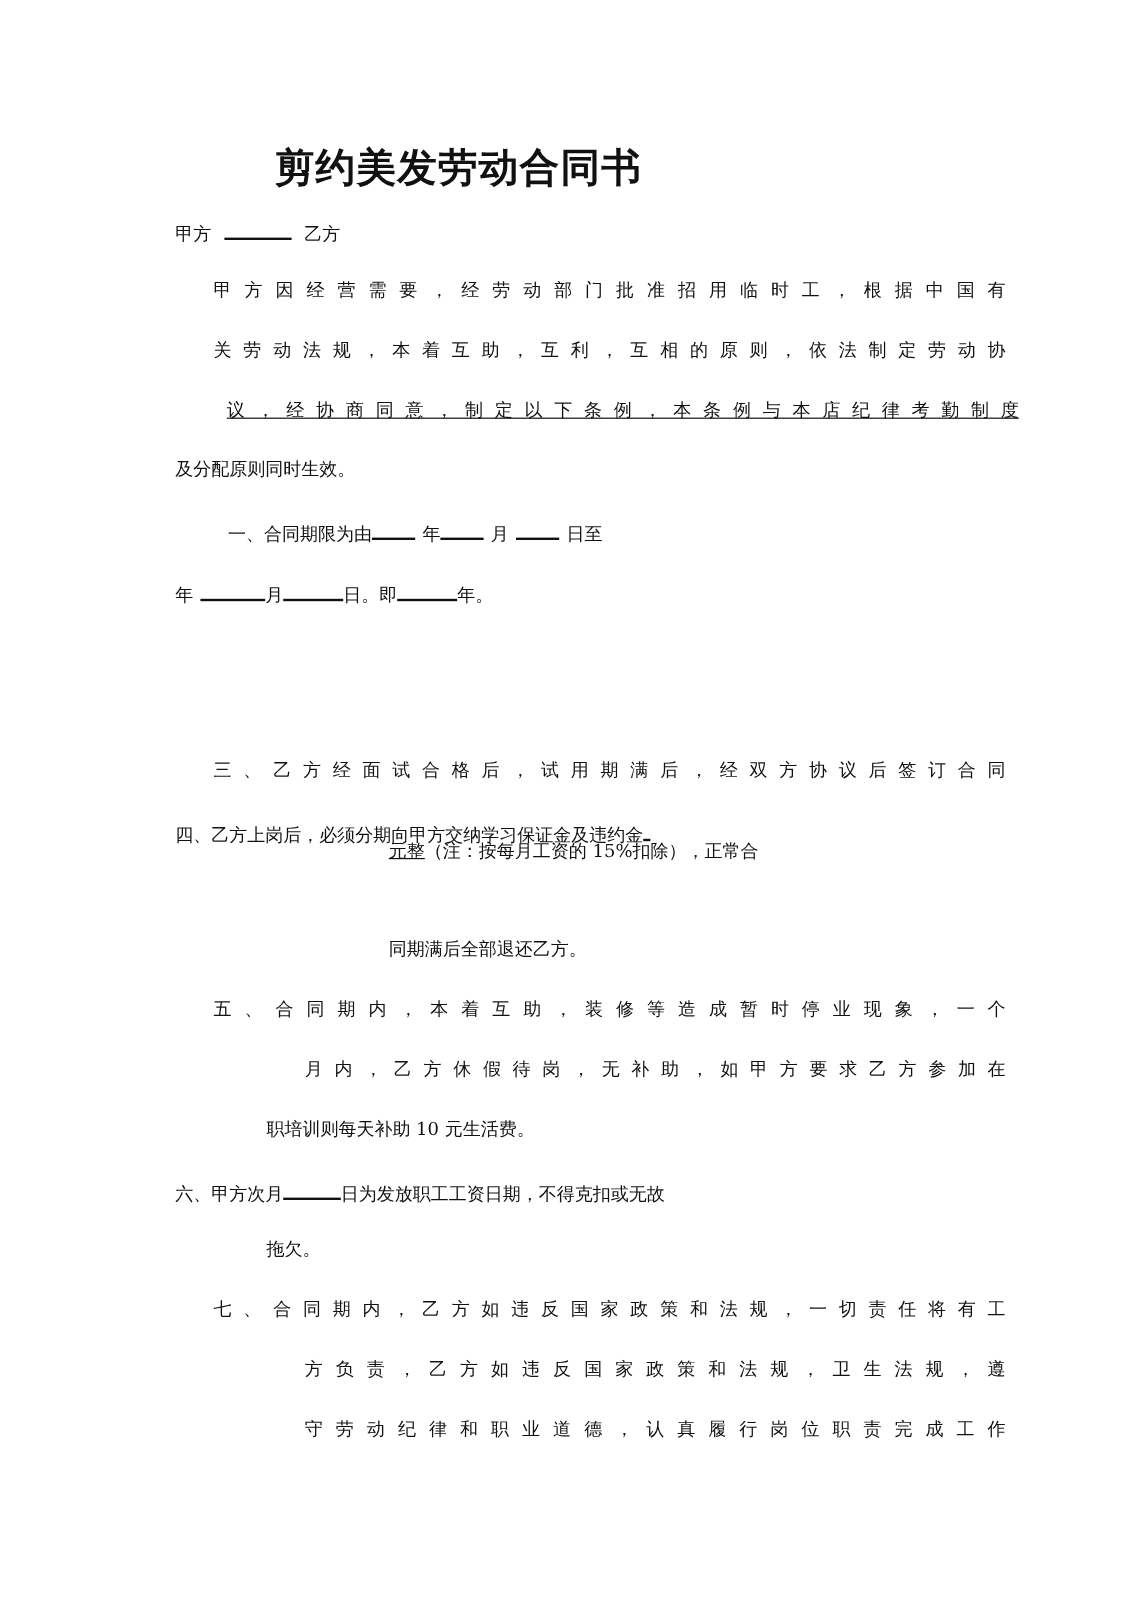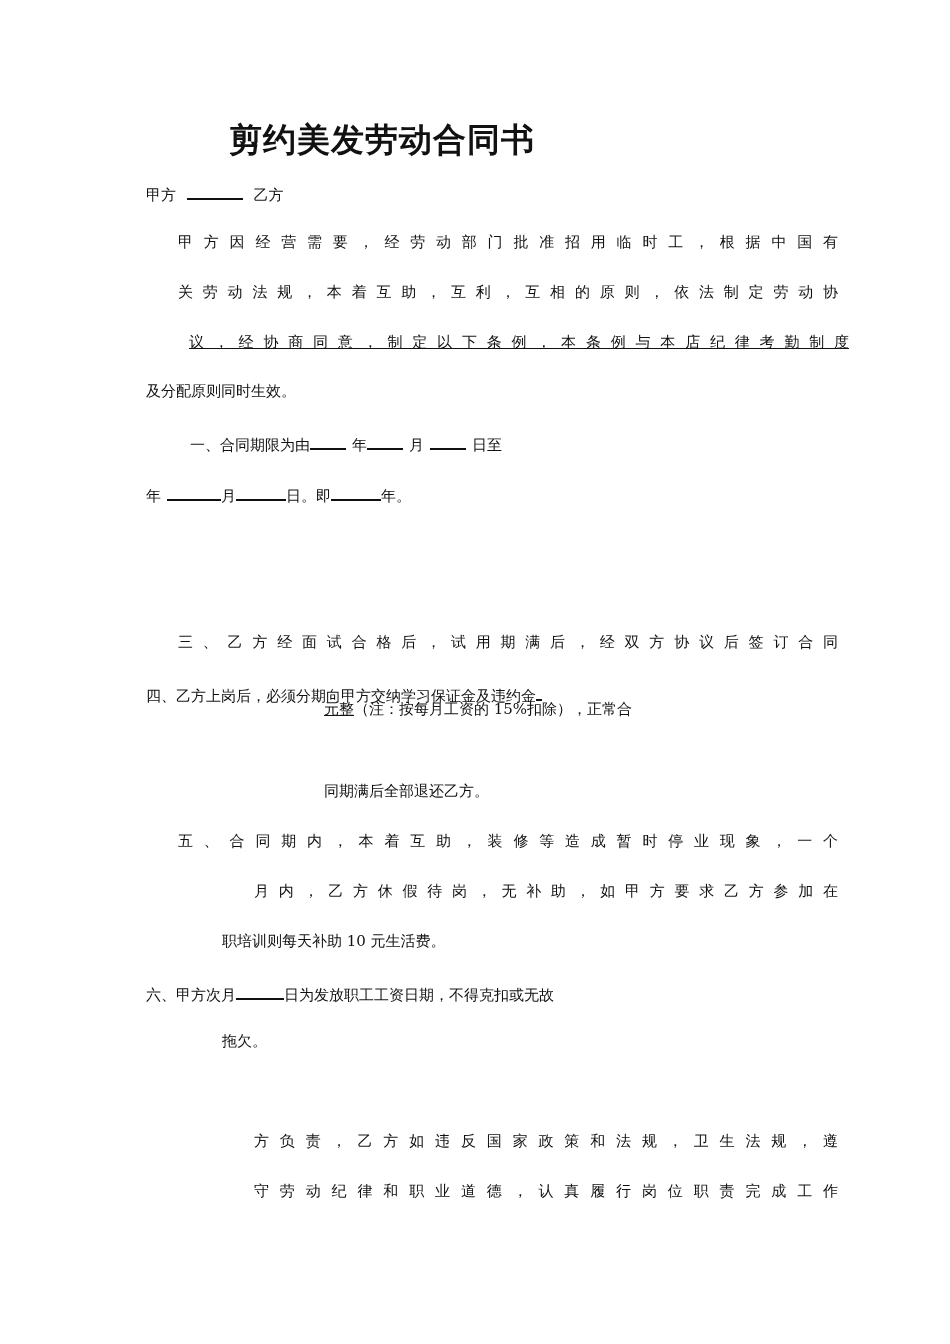--- a/index.html
+++ b/index.html
@@ -52,16 +52,17 @@
 
   <div class="line just" style="left:146px; top:826px; width:660px;">五、合同期内，本着互助，装修等造成暂时停业现象，一个</div>
   <div class="line just" style="left:222px; top:876px; width:584px;">月内，乙方休假待岗，无补助，如甲方要求乙方参加在</div>
   <div class="line" style="left:222px; top:926px;">职培训则每天补助 10 元生活费。</div>
 
   <div class="line" style="left:146px; top:976px;">
     <span>六、甲方次月</span><span class="u" style="width:48px;"></span><span>日为发放职工工资日期，不得克扣或无故</span>
   </div>
   <div class="line" style="left:222px; top:1026px;">拖欠。</div>
 
+  <div class="line just" style="left:146px; top:1076px; width:660px;">七、合同期内，乙方如违反国家政策和法规，一切责任将有工</div>
   <div class="line just" style="left:222px; top:1126px; width:584px;">方负责，乙方如违反国家政策和法规，卫生法规，遵</div>
   <div class="line just" style="left:222px; top:1176px; width:584px;">守劳动纪律和职业道德，认真履行岗位职责完成工作</div>
 
 </div>
 
 </body></html>

